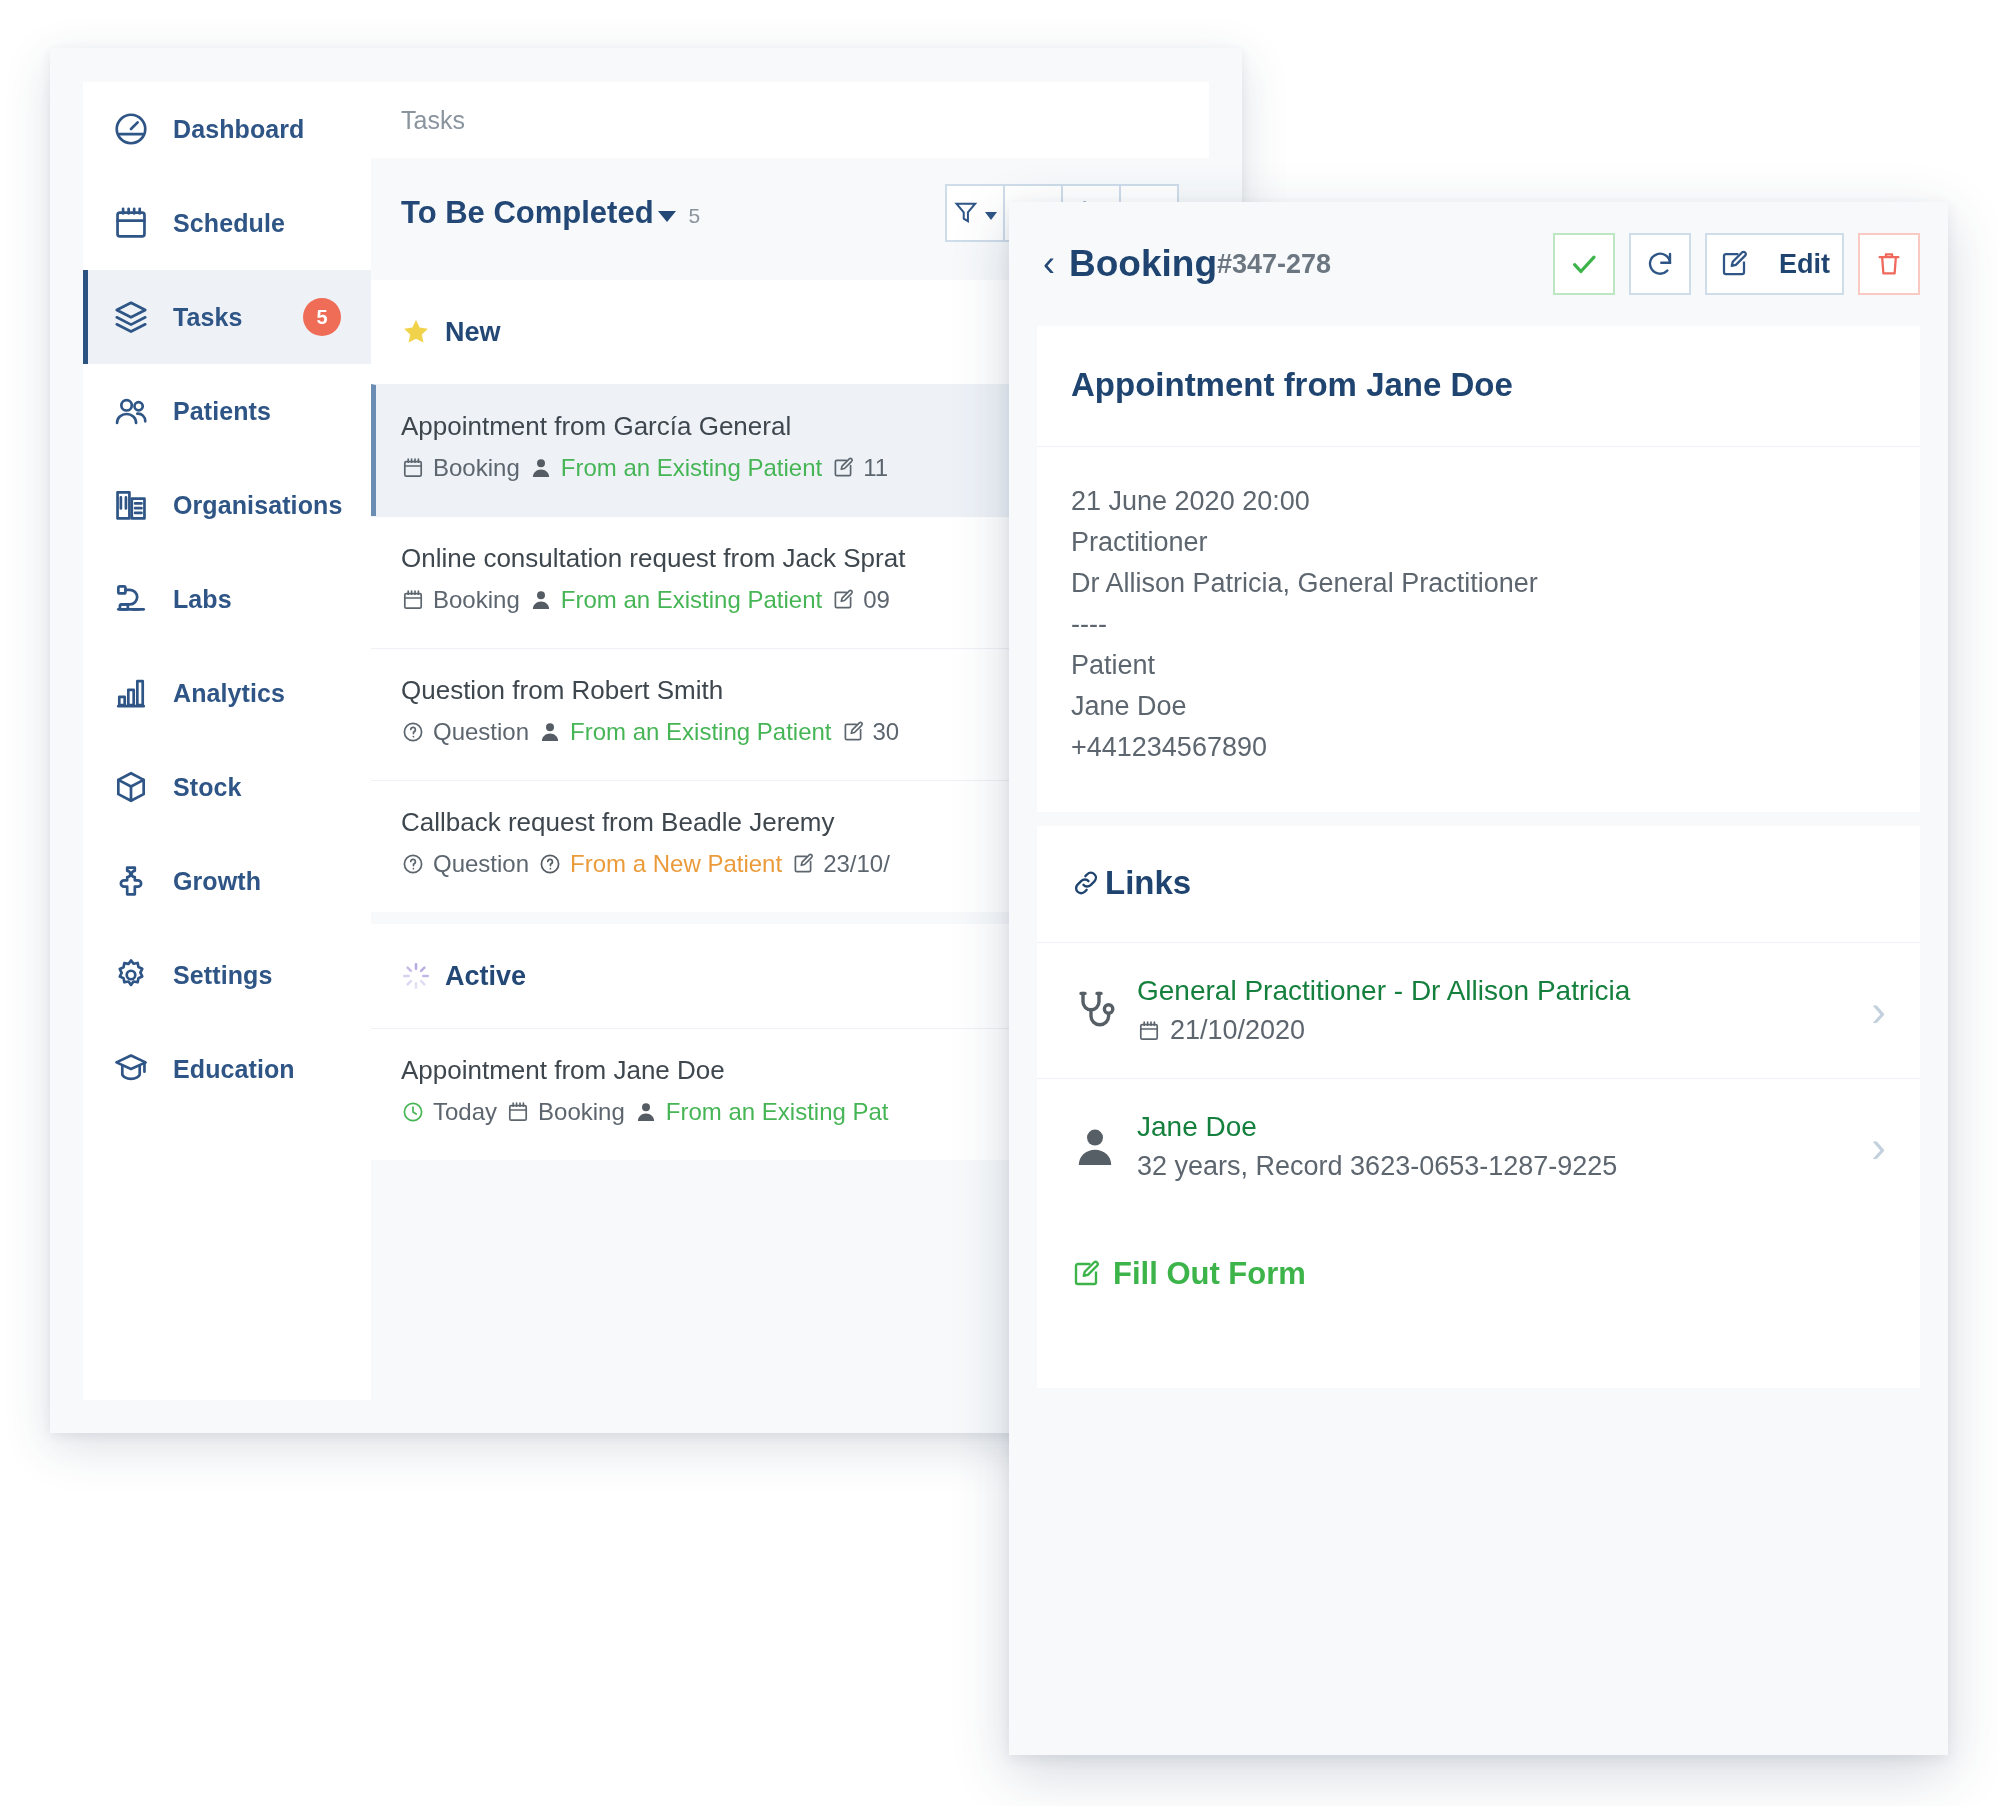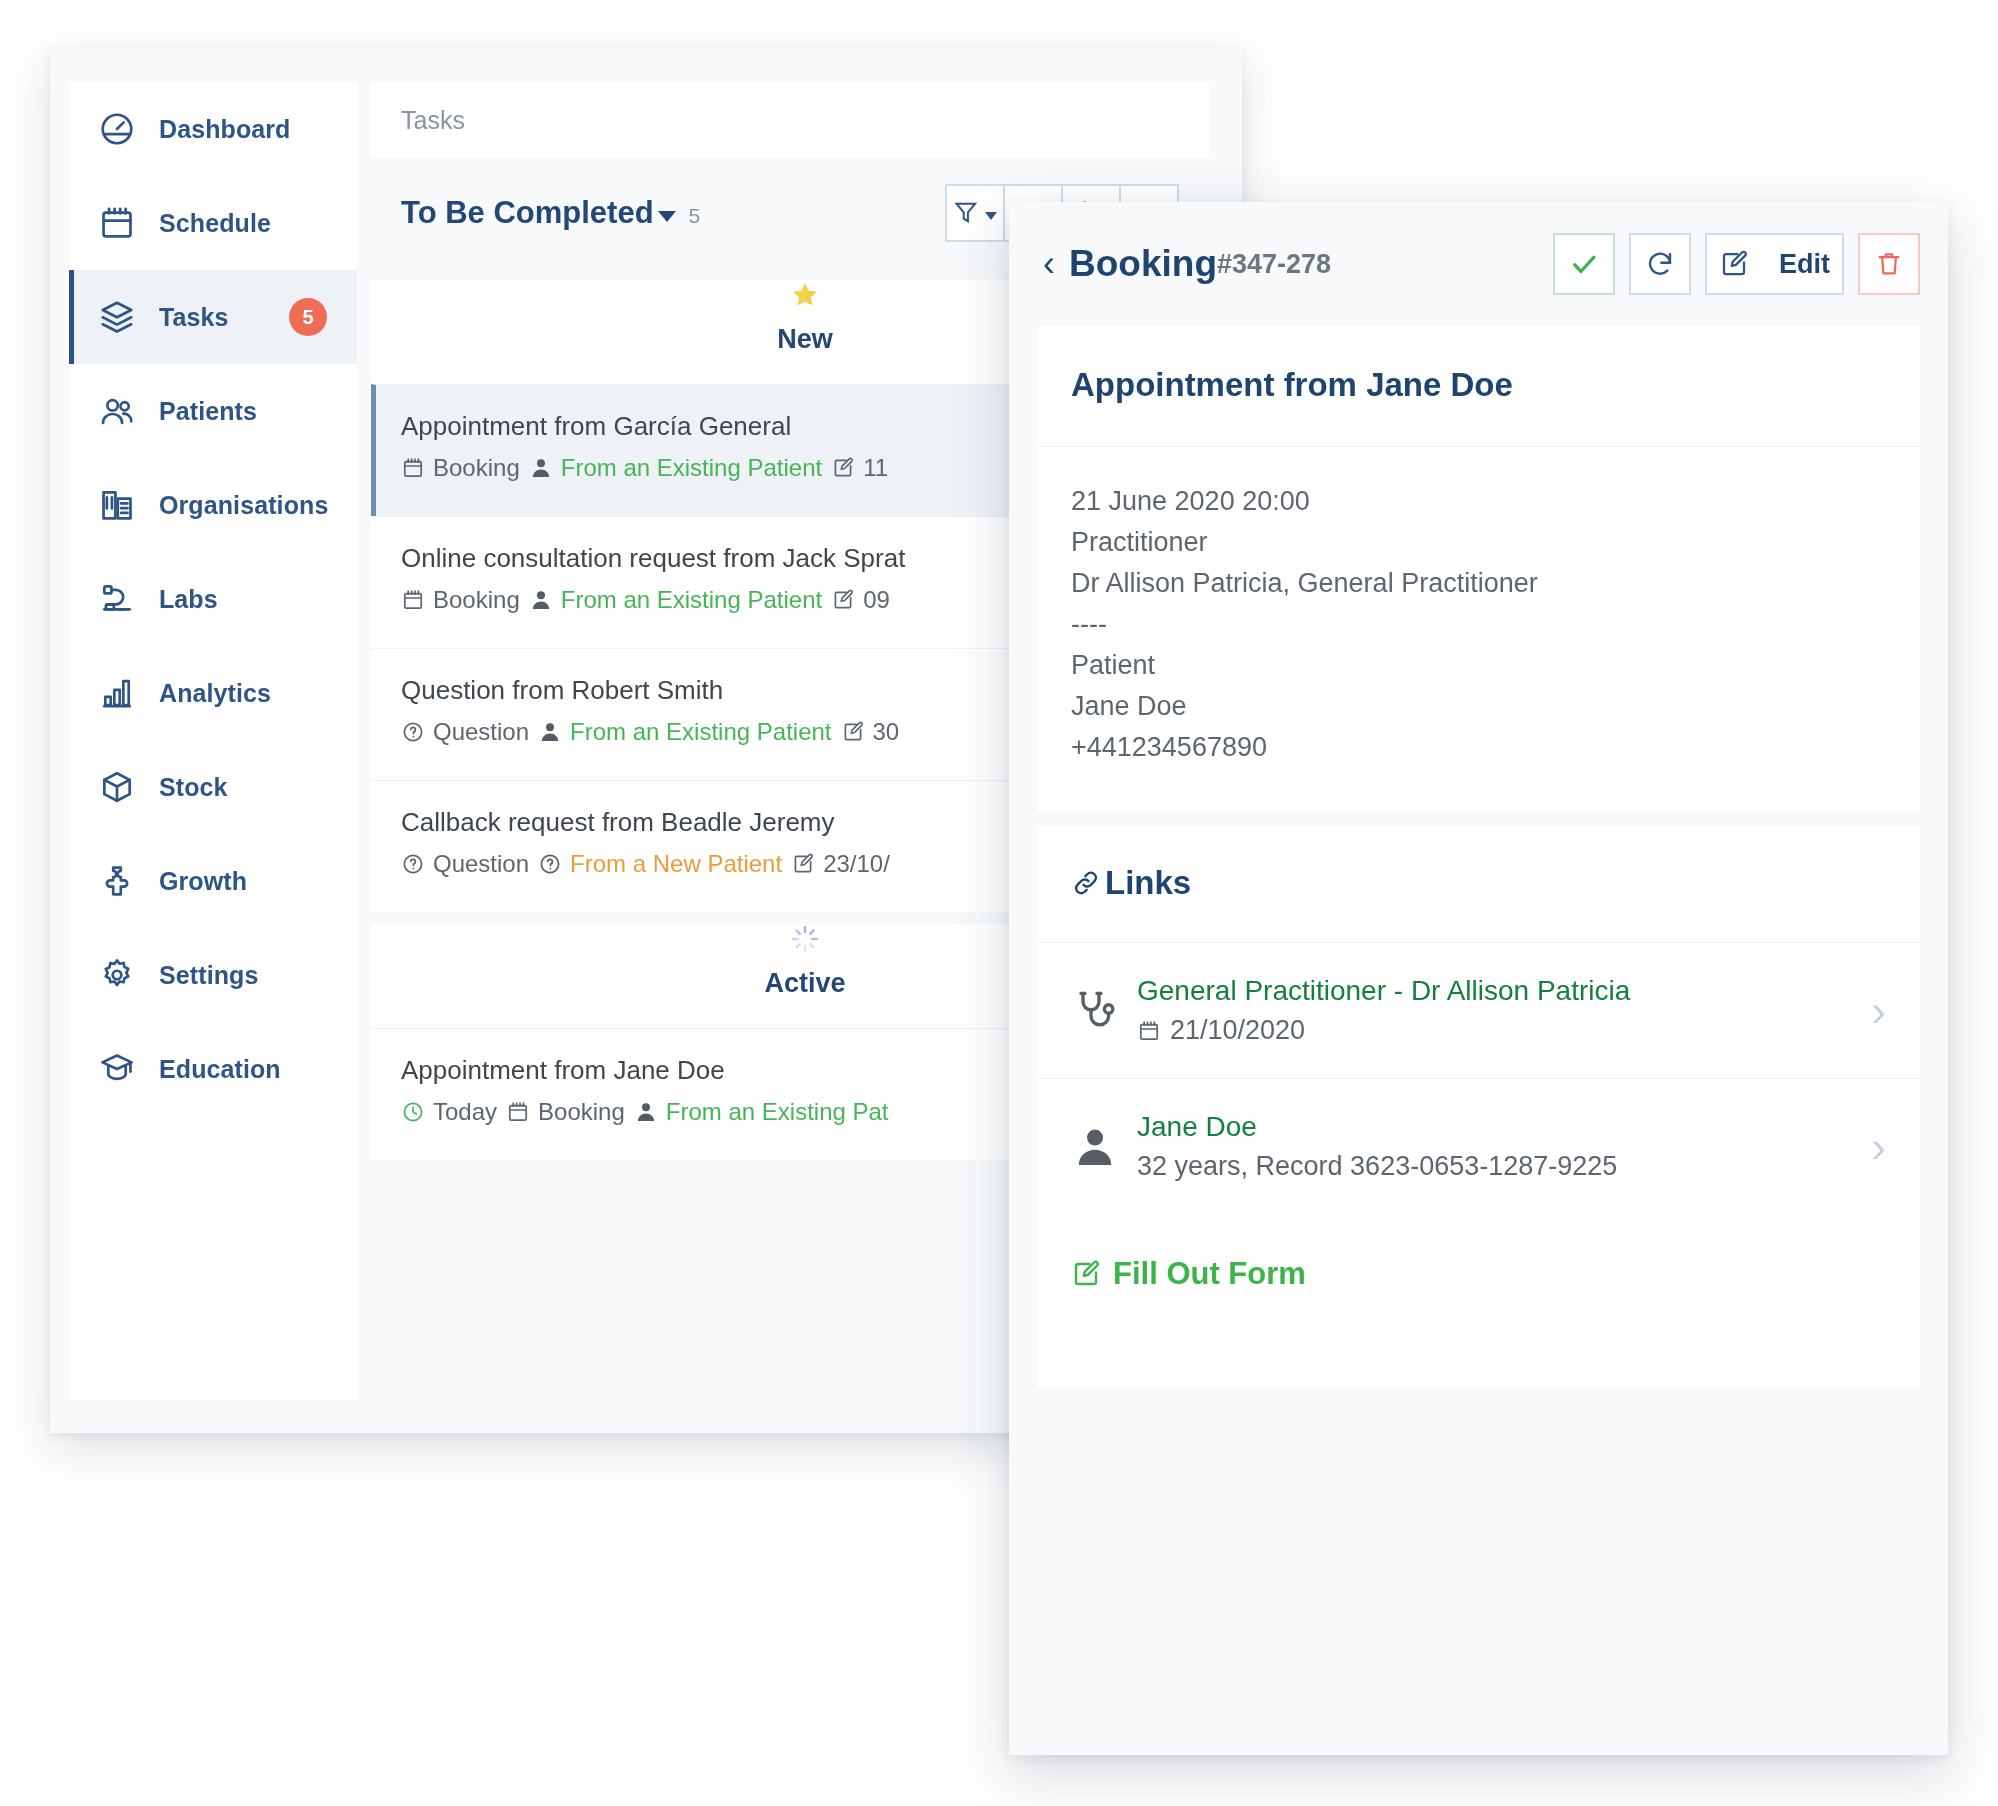--- a/index.html
+++ b/index.html
@@ -16,21 +16,21 @@
     position: absolute;
     left: 50px; top: 48px;
     width: 1192px; height: 1385px;
     background: #f7f9fb;
     box-shadow: 0 14px 44px rgba(40,60,90,0.16), 0 3px 10px rgba(40,60,90,0.07);
   }
 
   
   .sidebar {
     position: absolute;
-    left: 19px; top: 34px;
+    left: 33px; top: 34px;
     width: 288px; height: 1318px;
     background: #ffffff;
   }
   .nav-item {
     position: relative;
     display: flex; align-items: center;
     height: 94px;
     padding-left: 28px;
     gap: 22px;
     cursor: pointer;
@@ -96,21 +96,21 @@
   .hdr-btn svg { width: 28px; height: 28px; }
 
   
   .task-card {
     background: #fff;
     margin-top: 12px;
   }
   .group-head {
     display: flex; align-items: center; gap: 14px;
     height: 104px; padding-left: 30px;
-    font-size: 27px; font-weight: 700; color: #234876; flex-direction: column;
+    font-size: 27px; font-weight: 700; color: #234876;
   }
   .group-head .gicon { width: 30px; height: 30px; display:flex; align-items:center; justify-content:center; }
   .task-row {
     position: relative;
     padding: 26px 30px 34px 30px;
     border-top: 1px solid #eef1f5;
     cursor: pointer;
     overflow: hidden;
   }
   .task-row.selected {

